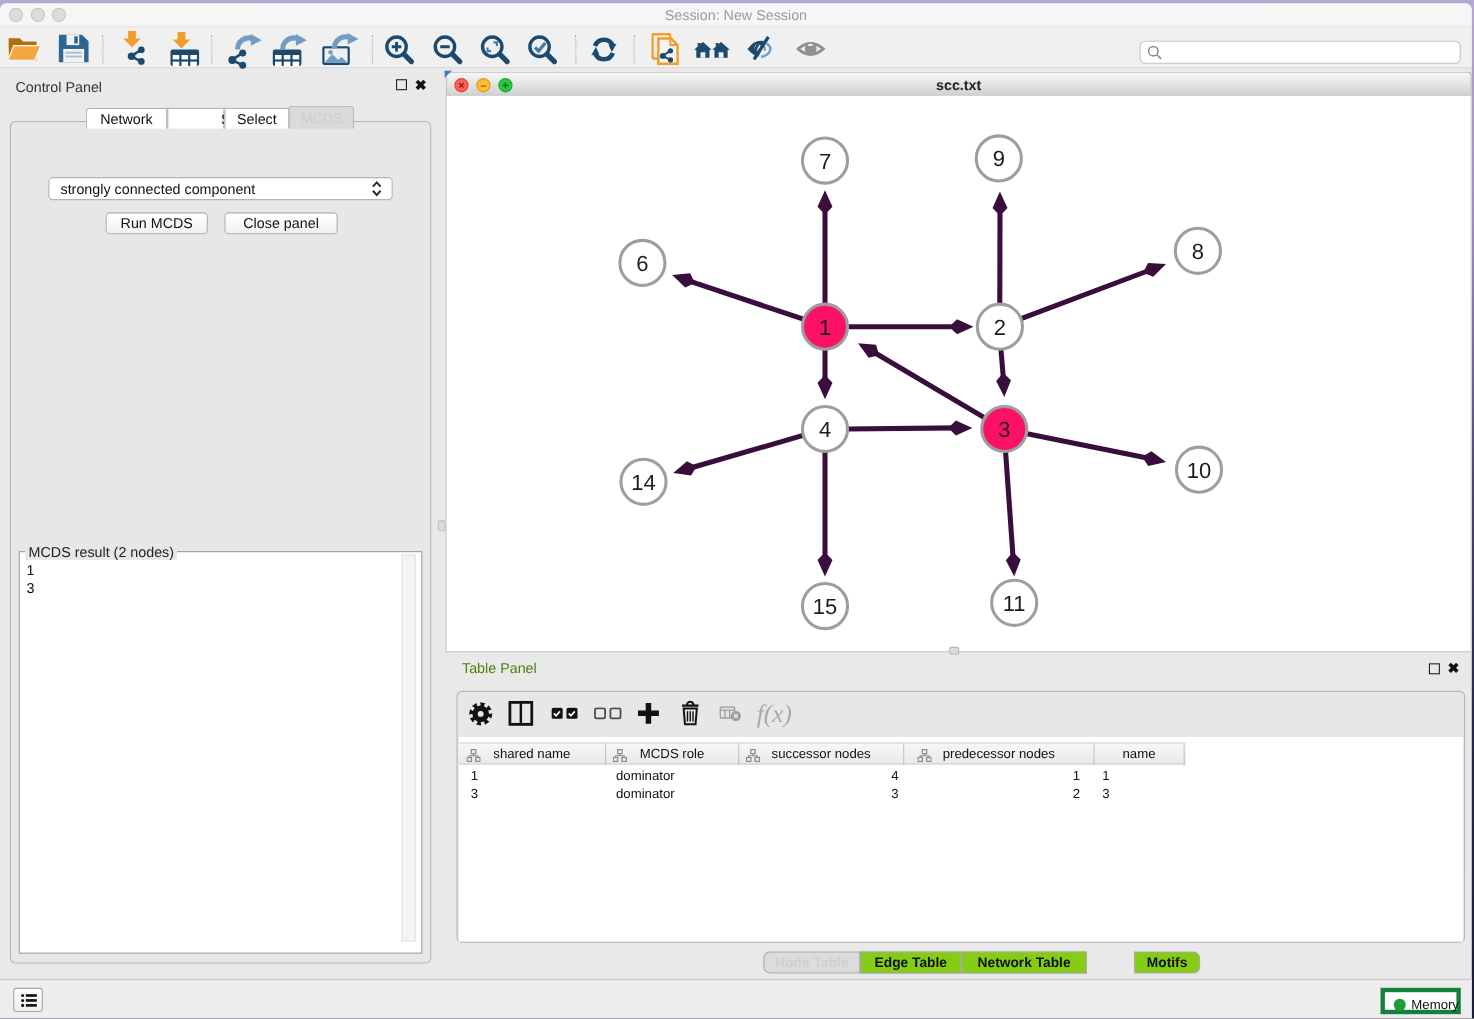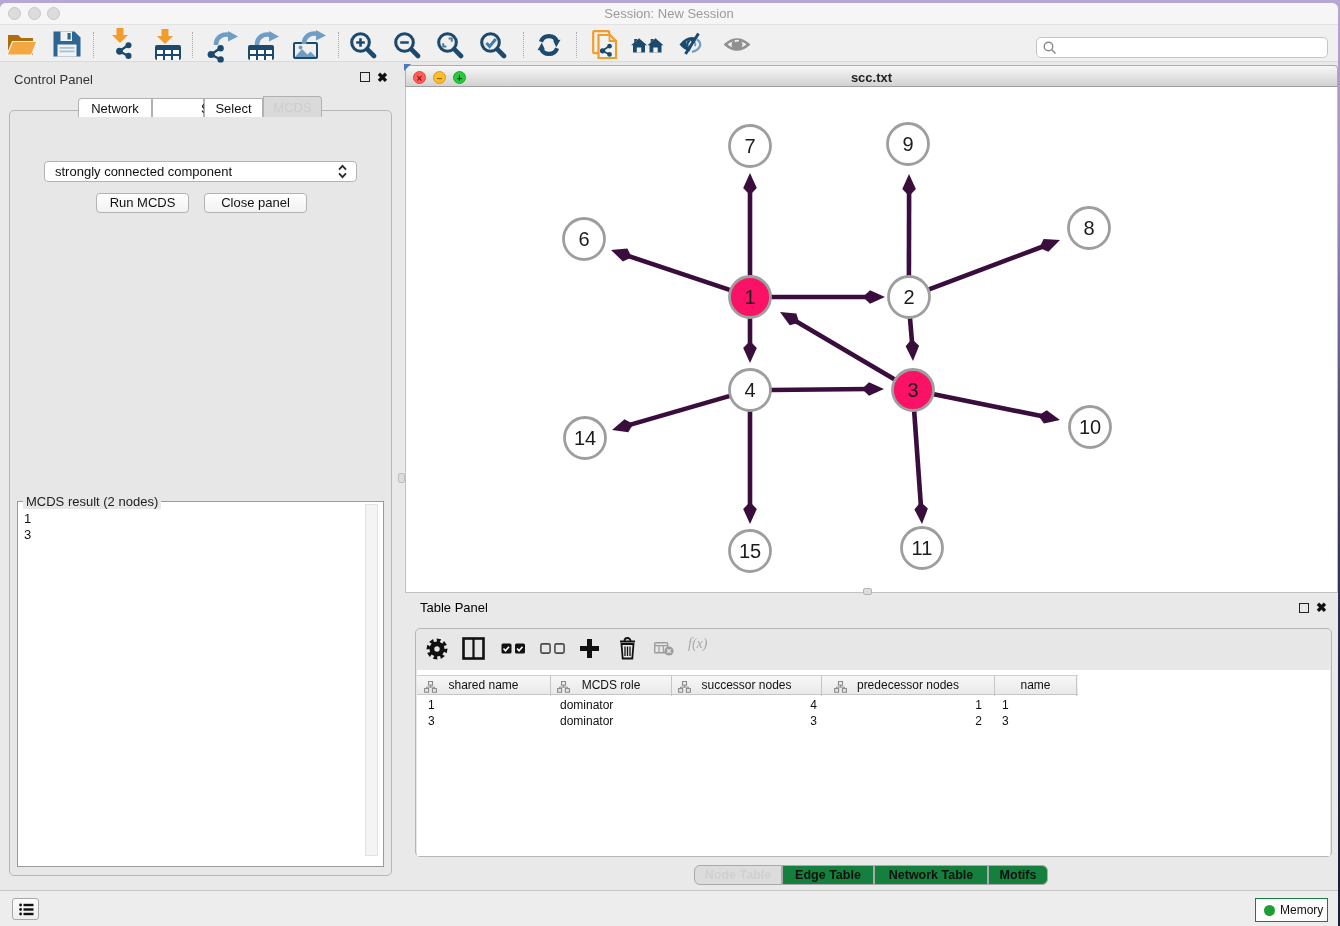--- a/index.html
+++ b/index.html
@@ -23,30 +23,30 @@
 .btn { position:absolute; top:82px; height:20px; background:linear-gradient(#ffffff,#f1f1f1); border:1px solid #b3b3b3; border-radius:4px; font-size:13px; color:#111; text-align:center; line-height:18px; }
 #resbox { position:absolute; left:7px; top:390px; width:367px; height:366px; border:1px solid #9a9a9a; background:#fff; }
 #resbox .legend { position:absolute; top:-8px; left:5px; background:#e7e7e7; padding:0 3px; font-size:13px; color:#222; }
 #resbox .scroll { position:absolute; right:5px; top:2px; width:13px; height:352px; background:#f4f4f4; border:1px solid #e2e2e2; }
 #resbox .txt { position:absolute; left:6px; top:9px; font-size:13px; color:#111; line-height:16px; }
 #netwin { position:absolute; left:405px; top:62px; width:933px; height:528px; }
 #nw-title { position:absolute; left:0; top:0; width:933px; height:22px; background:linear-gradient(#f7f7f7,#d2d2d2); border:1px solid #adadad; border-bottom:1px solid #9e9e9e; border-radius:4px 4px 0 0; }
 #nw-title .t { position:absolute; width:100%; text-align:center; top:4px; font-size:13px; font-weight:bold; color:#222; }
 .mac { position:absolute; top:4.5px; width:13px; height:13px; border-radius:50%; font-size:10px; font-weight:bold; text-align:center; line-height:13px; }
 #canvas { position:absolute; left:0; top:22px; width:933px; height:506px; background:#fff; border:1px solid #c2c2c2; border-top:none; }
-#tp-title { position:absolute; left:420px; top:597px; font-size:13px; color:#000000; }
+#tp-title { position:absolute; left:420px; top:597px; font-size:13px; color:#4d7c0f; }
 #tp-panel { position:absolute; left:415px; top:625px; width:917px; height:229px; background:#e7e7e7; border:1px solid #b6b6b6; border-radius:5px; }
 #tbl-area { position:absolute; left:1px; top:41px; width:913px; height:186px; background:#fff; }
 #tbl-head { position:absolute; left:0; top:5px; width:661px; height:20px; background:linear-gradient(#f7f7f7,#e9e9e9); border-top:1px solid #cfcfcf; border-bottom:1px solid #c6c6c6; }
 .th { position:absolute; top:0; height:20px; border-right:1px solid #c6c6c6; font-size:12px; color:#111; text-align:center; line-height:19px; }
 .td { position:absolute; font-size:12px; color:#111; }
-.btab { position:absolute; top:862px; z-index:3; height:20px; border:1px solid #a9a9a9; font-size:12.5px; font-weight:bold; color:#111; text-align:center; line-height:19px; background:#15803d; }
+.btab { position:absolute; top:862px; z-index:3; height:20px; border:1px solid #a9a9a9; font-size:12.5px; font-weight:bold; color:#111; text-align:center; line-height:19px; background:#84cc16; }
 #statusbar { position:absolute; left:0; top:887px; width:1338px; height:36px; background:#ededed; border-top:1px solid #c8c8c8; }
 #listbtn { position:absolute; left:12px; top:7px; width:27px; height:22px; background:linear-gradient(#fdfdfd,#efefef); border:1px solid #a8a8a8; border-radius:3px; }
-#membtn { position:absolute; left:1255px; top:7px; width:73px; height:24px; background:#fdfdfd; border:1px solid #15803d; font-size:12px; color:#111; }
+#membtn { position:absolute; left:1255px; top:7px; width:73px; height:24px; background:#fdfdfd; border:4px solid #15803d; font-size:12px; color:#111; }
 </style>
 </head>
 <body>
 
 <div id="win">
   <div id="titlebar">
     <div class="tl" style="left:8px;"></div>
     <div class="tl" style="left:27.5px;"></div>
     <div class="tl" style="left:47px;"></div>
     <div id="wtitle">Session: New Session</div>
@@ -311,21 +311,21 @@
         <path d="M6.5 4 a3 3 0 0 1 6 0" fill="none" stroke="#111" stroke-width="1.8"></path>
         <path d="M3.5 7 h12 l-1.2 14.5 h-9.6 z" fill="none" stroke="#111" stroke-width="1.8"></path>
         <path d="M7 9.5 v9.5 M9.5 9.5 v9.5 M12 9.5 v9.5" stroke="#111" stroke-width="1.3"></path>
       </svg>
 <svg style="position:absolute;left:238px;top:13px;" width="20" height="14" viewBox="0 0 20 14">
         <rect x="0.7" y="0.7" width="13" height="10" rx="1" fill="none" stroke="#9d9d9d" stroke-width="1.4"></rect>
         <path d="M0.7 3.6 h13 M5 3.6 v7.1 M9.3 3.6 v7.1" stroke="#9d9d9d" stroke-width="1.2"></path>
         <circle cx="15" cy="9" r="4.6" fill="#9d9d9d"></circle>
         <path d="M13.2 7.2 l3.6 3.6 M16.8 7.2 l-3.6 3.6" stroke="#e7e7e7" stroke-width="1.3"></path>
       </svg>
-<div style="position:absolute;left:272px;top:7px;font-family:'Liberation Serif',serif;font-style:italic;font-size:14px;color:#a9a9a9;">f(x)</div>
+<div style="position:absolute;left:272px;top:7px;font-family:'Liberation Serif',serif;font-style:italic;font-size:23px;color:#a9a9a9;">f(x)</div>
     <div id="tbl-area">
       <div id="tbl-head">
         <div class="th" style="left:0; width:134px;"><span style="position:absolute;left:7px;top:4px;"><svg width="13" height="12" viewBox="0 0 13 12">
                 <rect x="4.5" y="0.5" width="4" height="3.6" fill="none" stroke="#8a8a8a" stroke-width="1.1"></rect>
                 <rect x="0.6" y="7.6" width="4" height="3.6" fill="none" stroke="#8a8a8a" stroke-width="1.1"></rect>
                 <rect x="8.4" y="7.6" width="4" height="3.6" fill="none" stroke="#8a8a8a" stroke-width="1.1"></rect>
                 <path d="M6.5 4.1 v2 M2.6 7.6 v-1.5 h7.8 v1.5" fill="none" stroke="#8a8a8a" stroke-width="1"></path>
               </svg></span>shared name</div>
         <div class="th" style="left:134px; width:121px;"><span style="position:absolute;left:6px;top:4px;"><svg width="13" height="12" viewBox="0 0 13 12">
                 <rect x="4.5" y="0.5" width="4" height="3.6" fill="none" stroke="#8a8a8a" stroke-width="1.1"></rect>
@@ -355,21 +355,21 @@
       <div class="td" style="left:11px; top:44px;">3</div>
       <div class="td" style="left:143px; top:44px;">dominator</div>
       <div class="td" style="left:385px; top:44px; width:15px; text-align:right;">3</div>
       <div class="td" style="left:550px; top:44px; width:15px; text-align:right;">2</div>
       <div class="td" style="left:585px; top:44px;">3</div>
     </div>
   </div>
   <div class="btab" style="left:694px; width:88px; background:#dcdcdc; color:#d0d0d0; border-radius:6px 0 0 6px;">Node Table</div>
   <div class="btab" style="left:782px; width:92px;">Edge Table</div>
   <div class="btab" style="left:874px; width:114px;text-align:center;">Network Table</div>
-  <div class="btab" style="left:988px; width:60px; border-radius:0 6px 6px 0;">Motifs</div>
+  <div class="btab" style="left:1031px; width:60px; border-radius:0 6px 6px 0;">Motifs</div>
   <div style="position:absolute; left:398px; top:470px; width:7px; height:10px; background:#dcdcdc; border:1px solid #c0c0c0; border-radius:2px; z-index:4;"></div>
   <div style="position:absolute; left:863px; top:585px; width:9px; height:7px; background:#dcdcdc; border:1px solid #b5b5b5; border-radius:2px; z-index:4;"></div>
   <div id="statusbar">
     <div id="listbtn">
         <svg style="position:absolute;left:6px;top:4px;" width="15" height="13" viewBox="0 0 15 13">
       <circle cx="1.6" cy="2" r="1.4" fill="#111"></circle>
           <rect x="4.5" y="0.8" width="10" height="2.4" fill="#111"></rect>
       <circle cx="1.6" cy="6.5" r="1.4" fill="#111"></circle>
           <rect x="4.5" y="5.3" width="10" height="2.4" fill="#111"></rect>
       <circle cx="1.6" cy="11" r="1.4" fill="#111"></circle>

